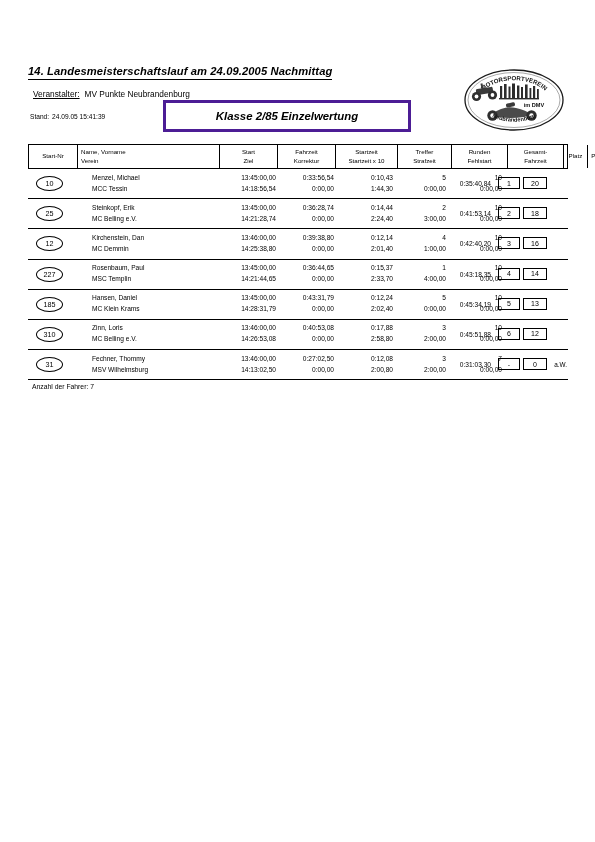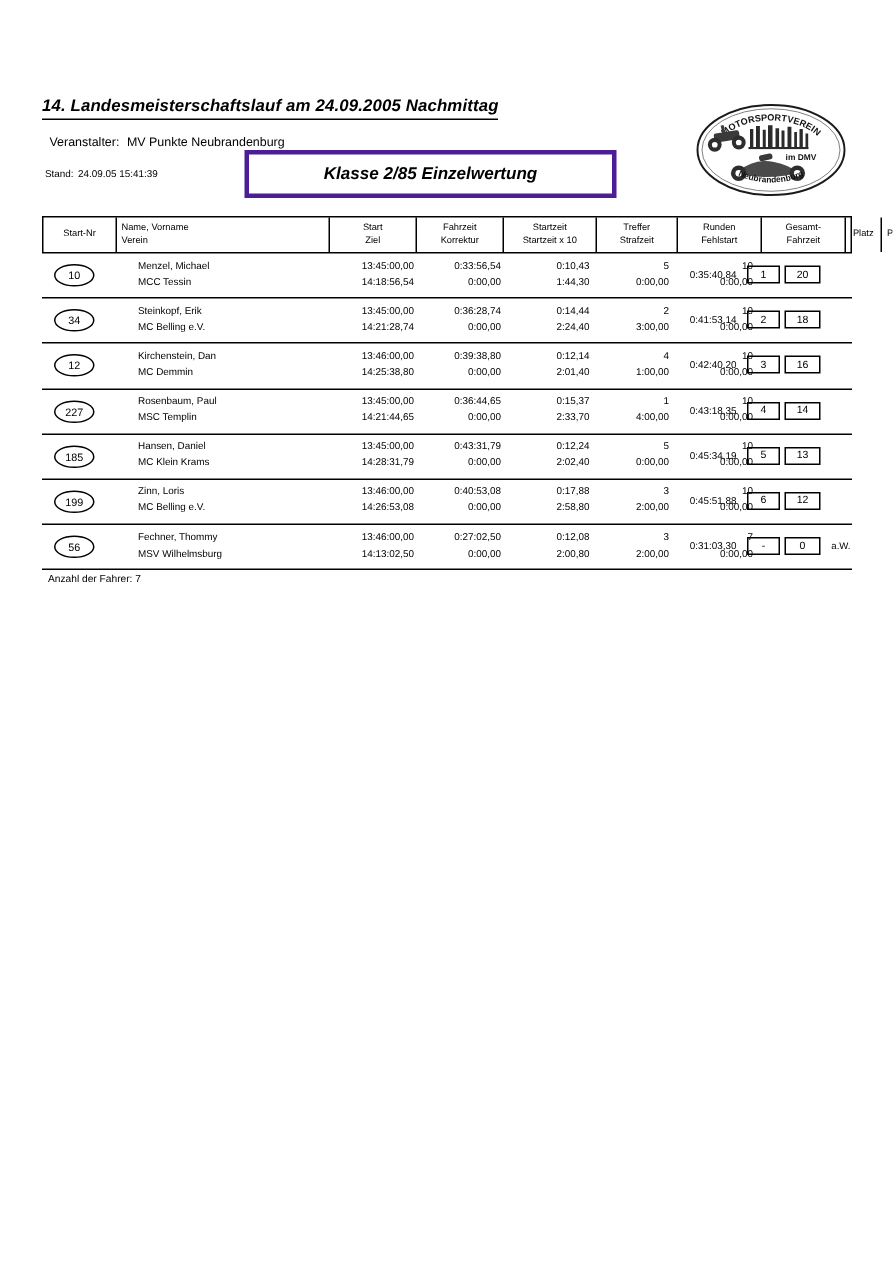--- a/index.html
+++ b/index.html
@@ -37,21 +37,21 @@
     padding-bottom: 2px;
     white-space: nowrap;
   }
   .organizer {
     position: absolute;
     left: 33px;
     top: 50px;
     font-size: 8.3px;
     white-space: nowrap;
   }
-  .organizer .lbl { margin-right: 5px; }
+  .organizer .lbl { margin-right: 5px; text-decoration: underline; }
   .stand {
     position: absolute;
     left: 30px;
     top: 74px;
     font-size: 6.6px;
     white-space: nowrap;
   }
   .stand .lbl { margin-right: 3px; }
 
   
@@ -363,21 +363,21 @@
           <div class="cell l2 ralign" style="left:292px; width:73px;">1:44,30</div>
           <div class="cell l1 ralign" style="left:356px; width:62px;">5</div>
           <div class="cell l2 ralign" style="left:356px; width:62px;">0:00,00</div>
           <div class="cell l1 ralign" style="left:412px; width:62px;">10</div>
           <div class="cell l2 ralign" style="left:412px; width:62px;">0:00,00</div>
           <div class="gesamt">0:35:40,84</div>
           <div class="platz-box">1</div>
           <div class="punkte-box">20</div>
         </div>
         <div class="row">
-          <div class="startnr">34</div>
+          <div class="startnr">25</div>
           <div class="cell l1 name" style="left:64px;">Steinkopf, Erik</div>
           <div class="cell l2 name" style="left:64px;">MC Belling e.V.</div>
           <div class="cell l1 ralign" style="left:170px; width:78px;">13:45:00,00</div>
           <div class="cell l2 ralign" style="left:170px; width:78px;">14:21:28,74</div>
           <div class="cell l1 ralign" style="left:232px; width:74px;">0:36:28,74</div>
           <div class="cell l2 ralign" style="left:232px; width:74px;">0:00,00</div>
           <div class="cell l1 ralign" style="left:292px; width:73px;">0:14,44</div>
           <div class="cell l2 ralign" style="left:292px; width:73px;">2:24,40</div>
           <div class="cell l1 ralign" style="left:356px; width:62px;">2</div>
           <div class="cell l2 ralign" style="left:356px; width:62px;">3:00,00</div>
@@ -435,39 +435,39 @@
           <div class="cell l2 ralign" style="left:292px; width:73px;">2:02,40</div>
           <div class="cell l1 ralign" style="left:356px; width:62px;">5</div>
           <div class="cell l2 ralign" style="left:356px; width:62px;">0:00,00</div>
           <div class="cell l1 ralign" style="left:412px; width:62px;">10</div>
           <div class="cell l2 ralign" style="left:412px; width:62px;">0:00,00</div>
           <div class="gesamt">0:45:34,19</div>
           <div class="platz-box">5</div>
           <div class="punkte-box">13</div>
         </div>
         <div class="row">
-          <div class="startnr">199</div>
+          <div class="startnr">310</div>
           <div class="cell l1 name" style="left:64px;">Zinn, Loris</div>
           <div class="cell l2 name" style="left:64px;">MC Belling e.V.</div>
           <div class="cell l1 ralign" style="left:170px; width:78px;">13:46:00,00</div>
           <div class="cell l2 ralign" style="left:170px; width:78px;">14:26:53,08</div>
           <div class="cell l1 ralign" style="left:232px; width:74px;">0:40:53,08</div>
           <div class="cell l2 ralign" style="left:232px; width:74px;">0:00,00</div>
           <div class="cell l1 ralign" style="left:292px; width:73px;">0:17,88</div>
           <div class="cell l2 ralign" style="left:292px; width:73px;">2:58,80</div>
           <div class="cell l1 ralign" style="left:356px; width:62px;">3</div>
           <div class="cell l2 ralign" style="left:356px; width:62px;">2:00,00</div>
           <div class="cell l1 ralign" style="left:412px; width:62px;">10</div>
           <div class="cell l2 ralign" style="left:412px; width:62px;">0:00,00</div>
           <div class="gesamt">0:45:51,88</div>
           <div class="platz-box">6</div>
           <div class="punkte-box">12</div>
         </div>
         <div class="row">
-          <div class="startnr">56</div>
+          <div class="startnr">31</div>
           <div class="cell l1 name" style="left:64px;">Fechner, Thommy</div>
           <div class="cell l2 name" style="left:64px;">MSV Wilhelmsburg</div>
           <div class="cell l1 ralign" style="left:170px; width:78px;">13:46:00,00</div>
           <div class="cell l2 ralign" style="left:170px; width:78px;">14:13:02,50</div>
           <div class="cell l1 ralign" style="left:232px; width:74px;">0:27:02,50</div>
           <div class="cell l2 ralign" style="left:232px; width:74px;">0:00,00</div>
           <div class="cell l1 ralign" style="left:292px; width:73px;">0:12,08</div>
           <div class="cell l2 ralign" style="left:292px; width:73px;">2:00,80</div>
           <div class="cell l1 ralign" style="left:356px; width:62px;">3</div>
           <div class="cell l2 ralign" style="left:356px; width:62px;">2:00,00</div>

